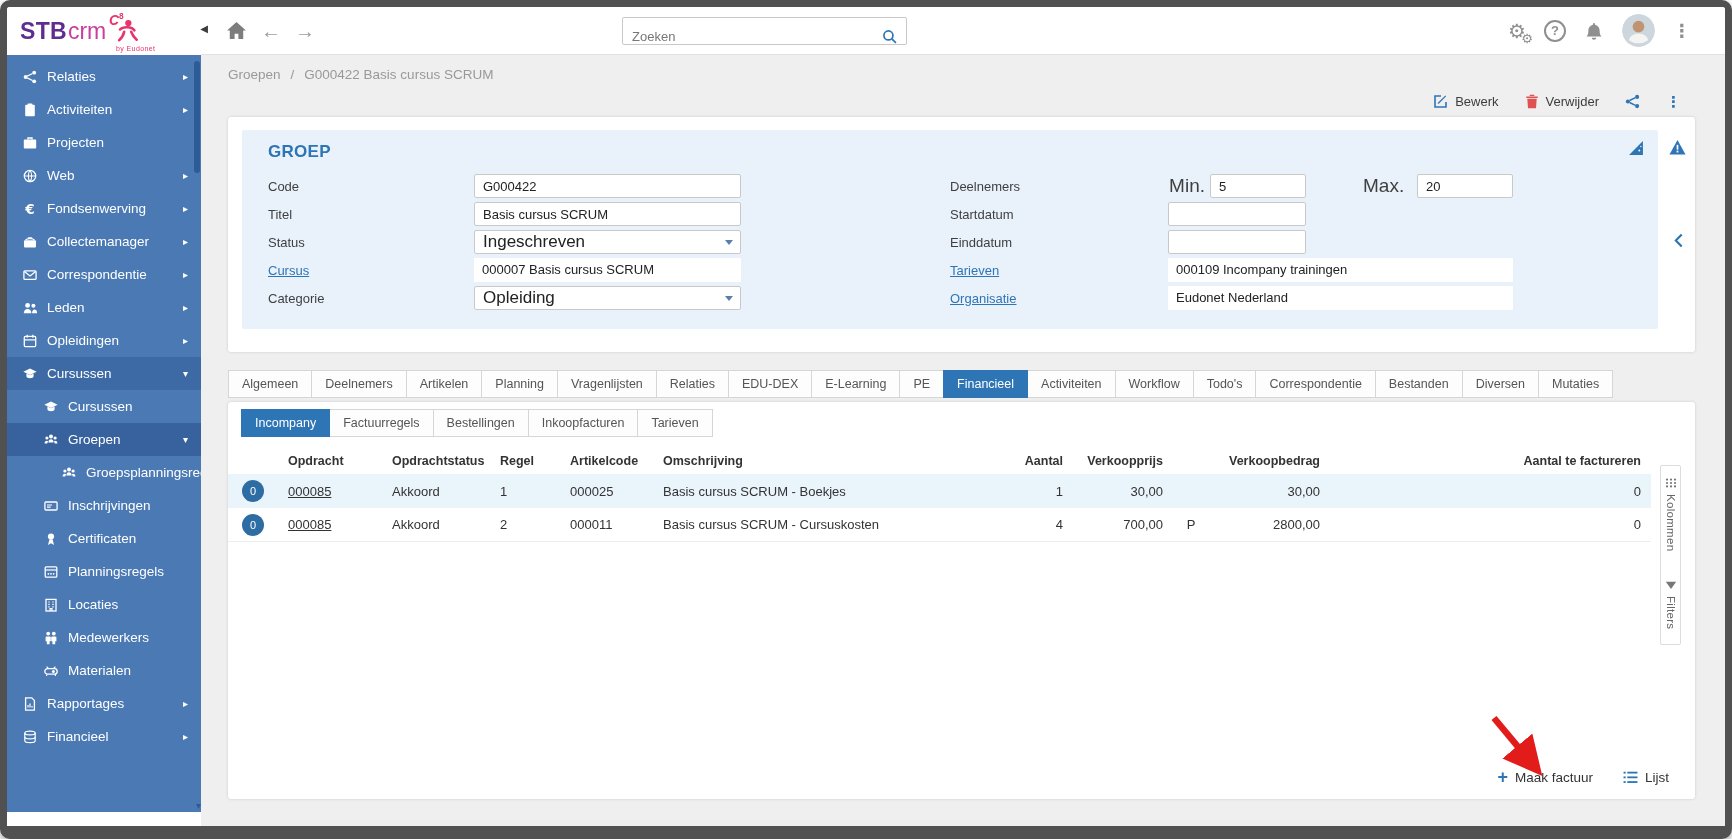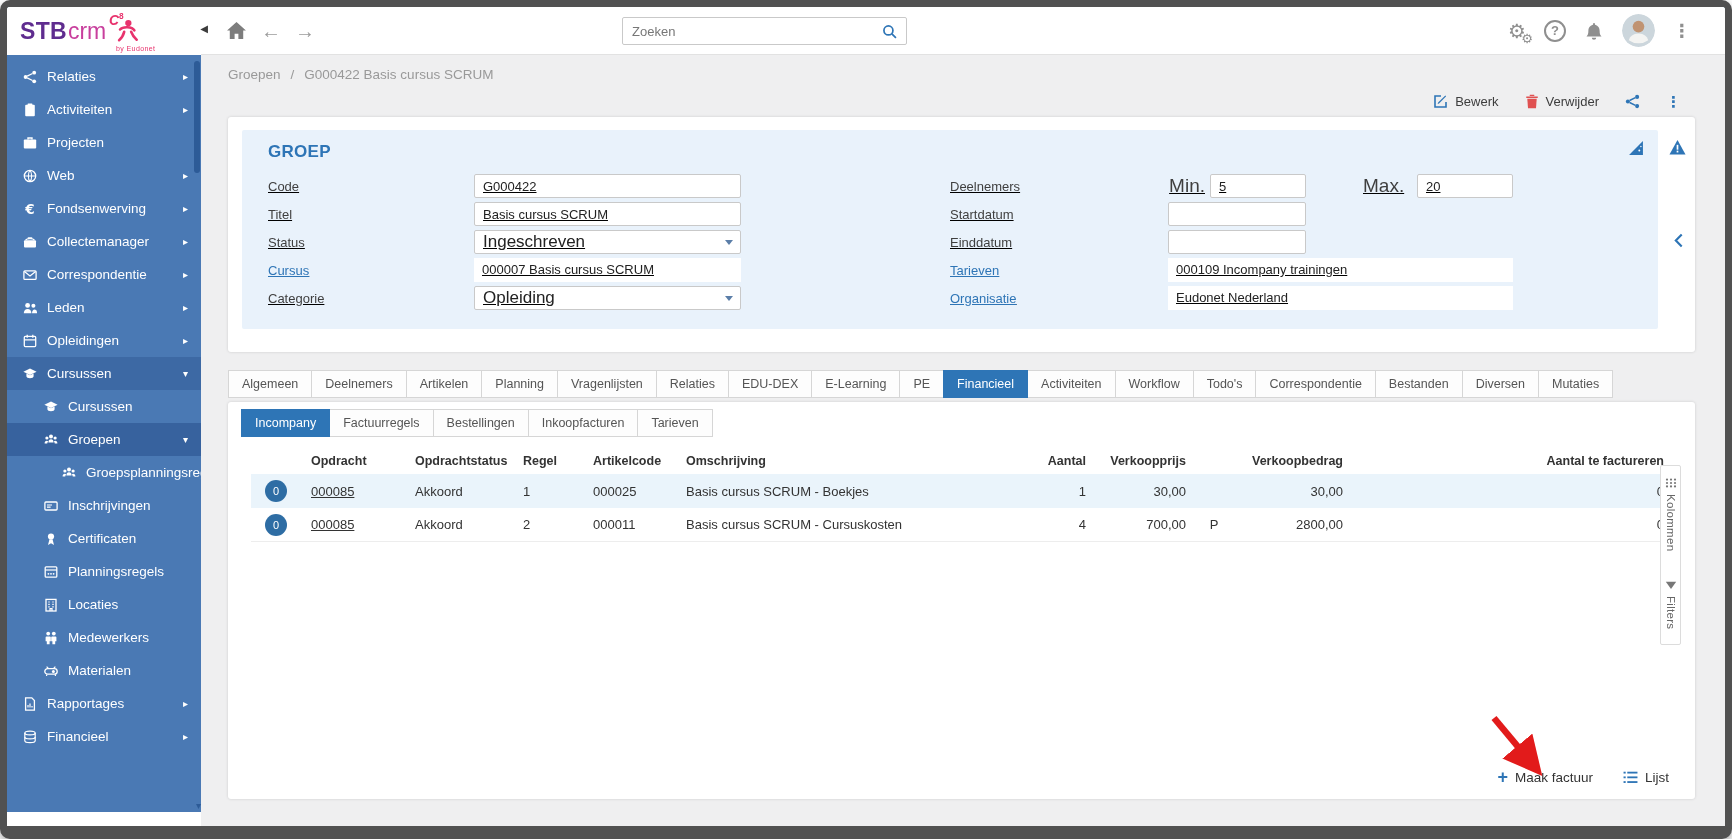--- a/index.html
+++ b/index.html
@@ -22,21 +22,21 @@
   .nico svg{width:14px;height:14px;}
   .nlabel{overflow:hidden}
   .chev{margin-left:auto;margin-right:13px;font-size:10px;flex:none;}
   .sb-thumb{position:absolute;top:6px;right:1px;width:6px;height:112px;background:#2d5b97;border-radius:3px;}
   .sb-down{position:absolute;bottom:1px;right:0;color:#2d5b97;font-size:10px;line-height:1;}
   
   .main{flex:1;display:flex;flex-direction:column;min-width:0;background:#efeff0;}
   .topbar{height:48px;background:#fff;border-bottom:1px solid #e2e2e2;display:flex;align-items:center;position:relative;flex:none;}
   .navbtns{display:flex;align-items:center;gap:14px;margin-left:25px;}
   .arrowglyph{font-size:20px;line-height:1;color:#9a9a9a;cursor:pointer;}
-  .search{position:absolute;left:421px;top:10px;width:285px;height:28px;border:1px solid #c9c9c9;border-radius:2px;background:#fff;display:flex;align-items:center;padding:0 9px;}
+  .search{position:absolute;left:421px;top:10px;width:285px;height:28px;border:1px solid #c9c9c9;border-radius:2px;background:#fff;display:flex;align-items:flex-end;padding:0 9px;}
   .search input{border:0;outline:0;flex:1;font-size:13px;color:#333;font-family:inherit;background:transparent;}
   .search input::placeholder{color:#777;}
   .topicons{margin-left:auto;display:flex;align-items:center;gap:18px;padding-right:34px;}
   .gears{color:#8f8f8f;font-size:20px;line-height:1;position:relative;cursor:pointer;}
   .g2{font-size:13px;position:absolute;right:-7px;bottom:-4px;}
   .qcircle{width:22px;height:22px;border:2px solid #8f8f8f;border-radius:50%;color:#8f8f8f;font-size:13px;font-weight:bold;display:flex;align-items:center;justify-content:center;cursor:pointer;}
   .avatar{width:33px;height:33px;border-radius:50%;overflow:hidden;flex:none;cursor:pointer;}
   .vdots{color:#8f8f8f;font-size:18px;font-weight:bold;line-height:1;cursor:pointer;}
   .vdots.blue{color:#2e75b6;font-size:15px;}
   .breadcrumb{height:26px;margin-top:6px;display:flex;align-items:center;gap:10px;padding-left:27px;font-size:13.5px;color:#999;flex:none;}
@@ -45,42 +45,42 @@
   
   .card{background:#fff;margin:2px 30px 0 27px;border-radius:3px;box-shadow:0 0 3px rgba(0,0,0,.15);position:relative;}
   .groep-card{height:235px;padding:13px 37px 13px 14px;flex:none;}
   .panel{background:#e9f2fb;height:199px;border-radius:2px;padding:10px 20px 0;position:relative;}
   .panel-title{color:#2e75b6;font-size:17px;font-weight:bold;letter-spacing:.3px;margin:2px 0 10px 6px;}
   .panel-tools{position:absolute;right:14px;top:10px;cursor:pointer;}
   .card-side-warn{position:absolute;right:9px;top:22px;cursor:pointer;}
   .card-side-chev{position:absolute;right:11px;top:116px;cursor:pointer;}
   .pcols{display:flex;}
   .pcol{width:50%;}
-  .frow{display:flex;align-items:center;height:28px;text-decoration:underline;}
+  .frow{display:flex;align-items:center;height:28px;}
   .flabel{width:212px;font-size:13px;color:#3f3f3f;flex:none;padding-left:6px;}
   .pcol2 .flabel{width:218px;padding-left:0;}
   .flink{color:#2e75b6;text-decoration:underline;cursor:pointer;}
   .inp{width:267px;height:24px;border:1px solid #c9c9c9;border-radius:2px;font-size:13px;color:#222;padding:0 8px;background:#fff;font-family:inherit;}
   .sel{width:267px;height:24px;border:1px solid #c9c9c9;border-radius:2px;font-size:17px;color:#222;padding:0 20px 0 8px;background:#fff;display:flex;align-items:center;position:relative;cursor:pointer;}
   .caret{position:absolute;right:7px;top:9px;width:0;height:0;border-left:4px solid transparent;border-right:4px solid transparent;border-top:5px solid #5b7ea8;}
   .lval{height:24px;line-height:24px;background:#fff;font-size:13px;color:#222;padding:0 8px;white-space:nowrap;overflow:hidden;}
   .w1{width:267px}.w2{width:345px}
   .dinp{width:138px;height:24px;border:1px solid #c9c9c9;border-radius:2px;background:#fff;font-family:inherit;font-size:13px;padding:0 8px;color:#222;}
   .mini-label{width:37px;text-align:right;margin-right:5px;font-size:19px;color:#3f3f3f;flex:none;}
   .ml2{margin-left:57px;width:34px;text-align:left;margin-right:20px;}
   .minp{width:96px;height:24px;border:1px solid #c9c9c9;border-radius:2px;font-size:13px;padding:0 8px;color:#222;font-family:inherit;}
   
   .tabs{display:flex;margin:18px 30px 0 27px;flex:none;}
   .tab{border:1px solid #d6d6d6;background:#fdfdfd;color:#555;font-size:12.5px;height:28px;line-height:26px;padding:0 13px;cursor:pointer;white-space:nowrap;}
   .tab+.tab{margin-left:-1px;}
   .tab.active{background:#2e75b6;border-color:#2e75b6;color:#fff;position:relative;z-index:2;}
   
   .table-card{height:397px;margin-top:4px;padding-top:7px;flex:none;}
   .subtabs{display:flex;margin-left:13px;}
-  .tbl{margin-top:11px;width:calc(100% - 44px);margin-left:23px;}
+  .tbl{margin-top:11px;width:calc(100% - 44px);}
   .trow{display:grid;grid-template-columns:50px 104px 108px 70px 93px 1fr 90px 100px 36px 121px 321px;align-items:center;}
   .thead{height:26px;font-weight:bold;font-size:12.5px;color:#333;}
   .tdata{height:34px;font-size:13px;color:#333;border-bottom:1px solid #ededed;cursor:pointer;}
   .tdata.alt{background:#eaf4fb;border-bottom:0;}
   .c{padding:0 10px;white-space:nowrap;overflow:hidden;}
   .cr{text-align:right;}
   .cc{text-align:center;padding:0 4px;}
   .badge{width:22px;height:22px;border-radius:50%;background:#2e6da4;color:#fff;font-size:11px;display:flex;align-items:center;justify-content:center;margin:0 auto;}
   .link-cell{text-decoration:underline;}
   .rail{position:absolute;right:14px;top:63px;width:21px;background:#fff;border:1px solid #dcdcdc;border-radius:2px;padding:12px 0 14px;display:flex;flex-direction:column;align-items:center;gap:30px;}

